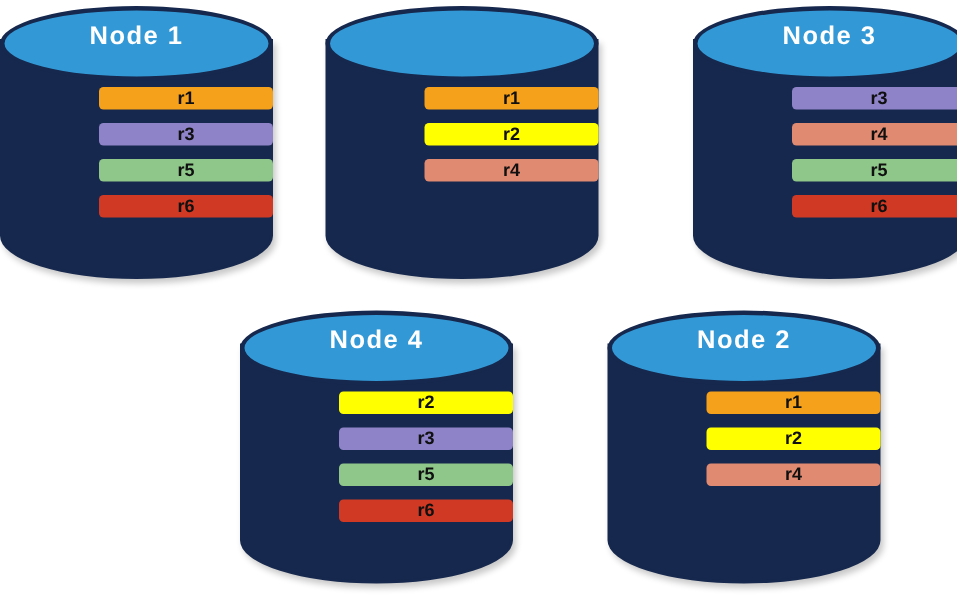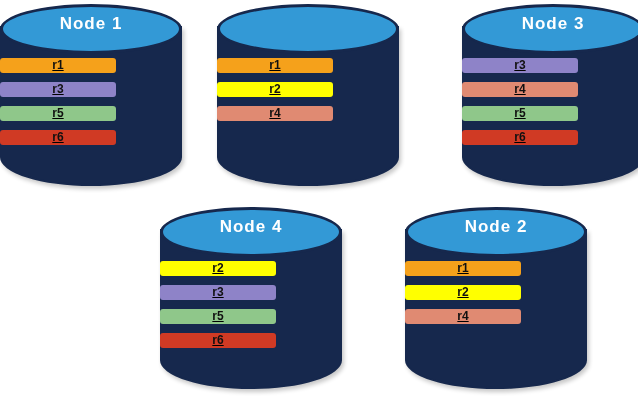--- a/index.html
+++ b/index.html
@@ -79,22 +79,21 @@
     user-select: none;
   }
   .bars {
     position: absolute;
     left: 0;
     top: 58px;
     width: 182px;
     z-index: 2;
     display: flex;
     flex-direction: column;
-    align-items: flex-start;
-    text-decoration: underline;
+    align-items: flex-end;
   }
   .bar {
     width: 116px;
     height: 15px;
     margin-bottom: 9px;
     border-radius: 3px;
     color: #101010;
     font-size: 12px;
     font-weight: bold;
     line-height: 15px;

